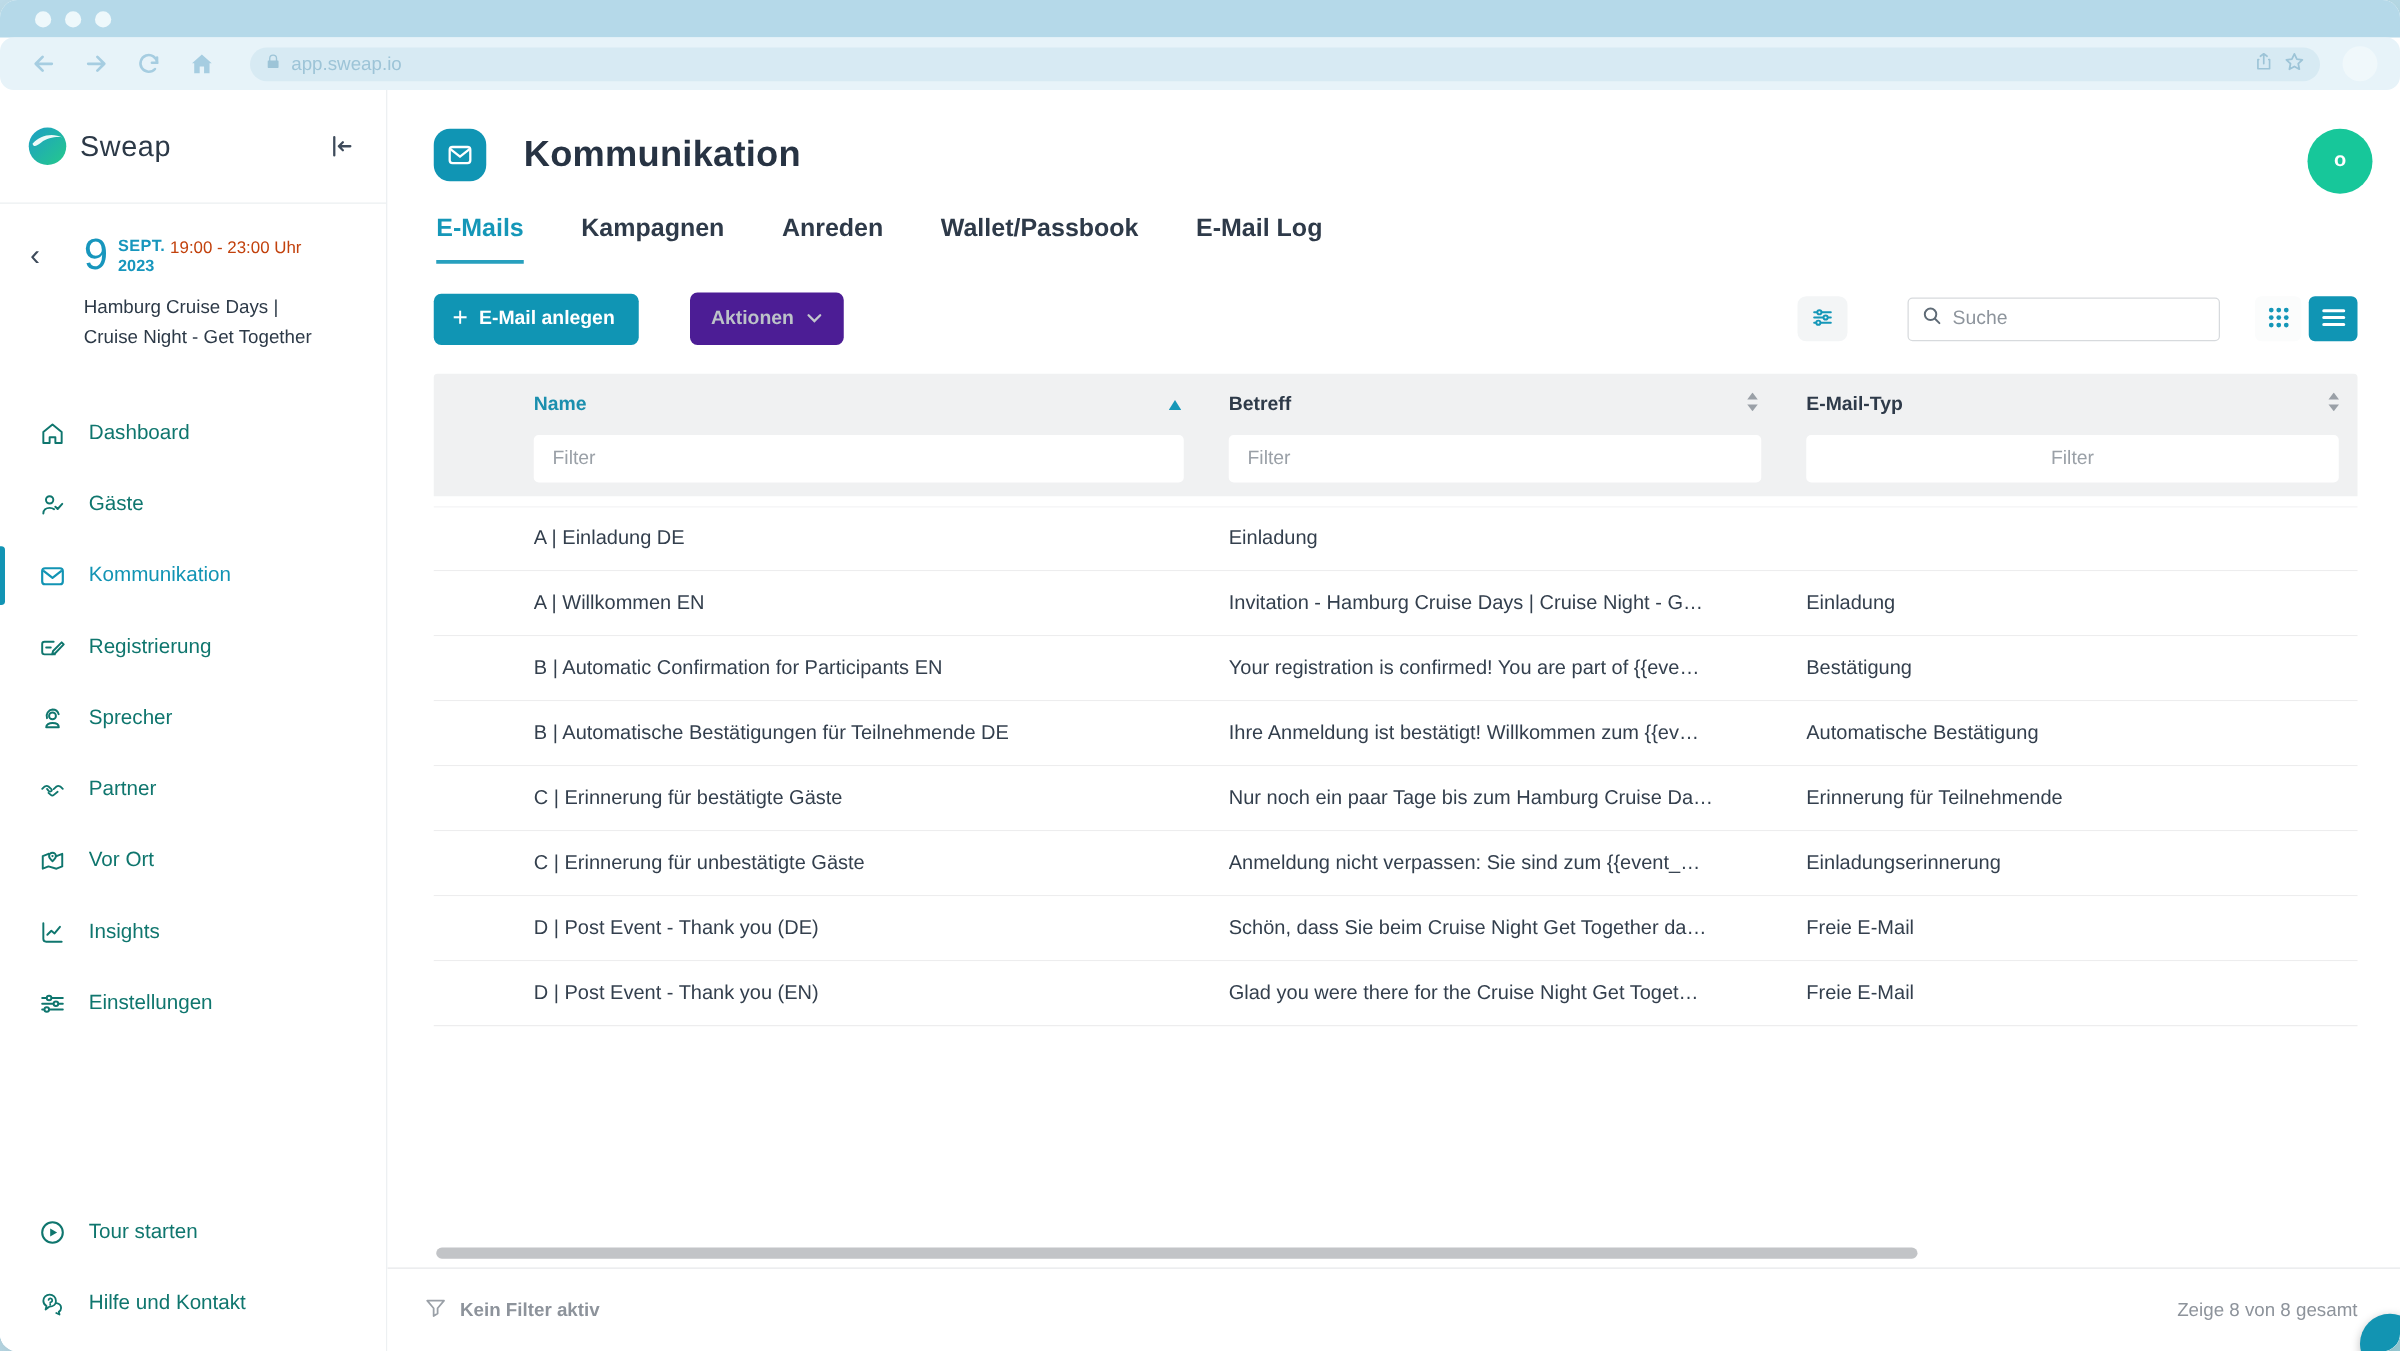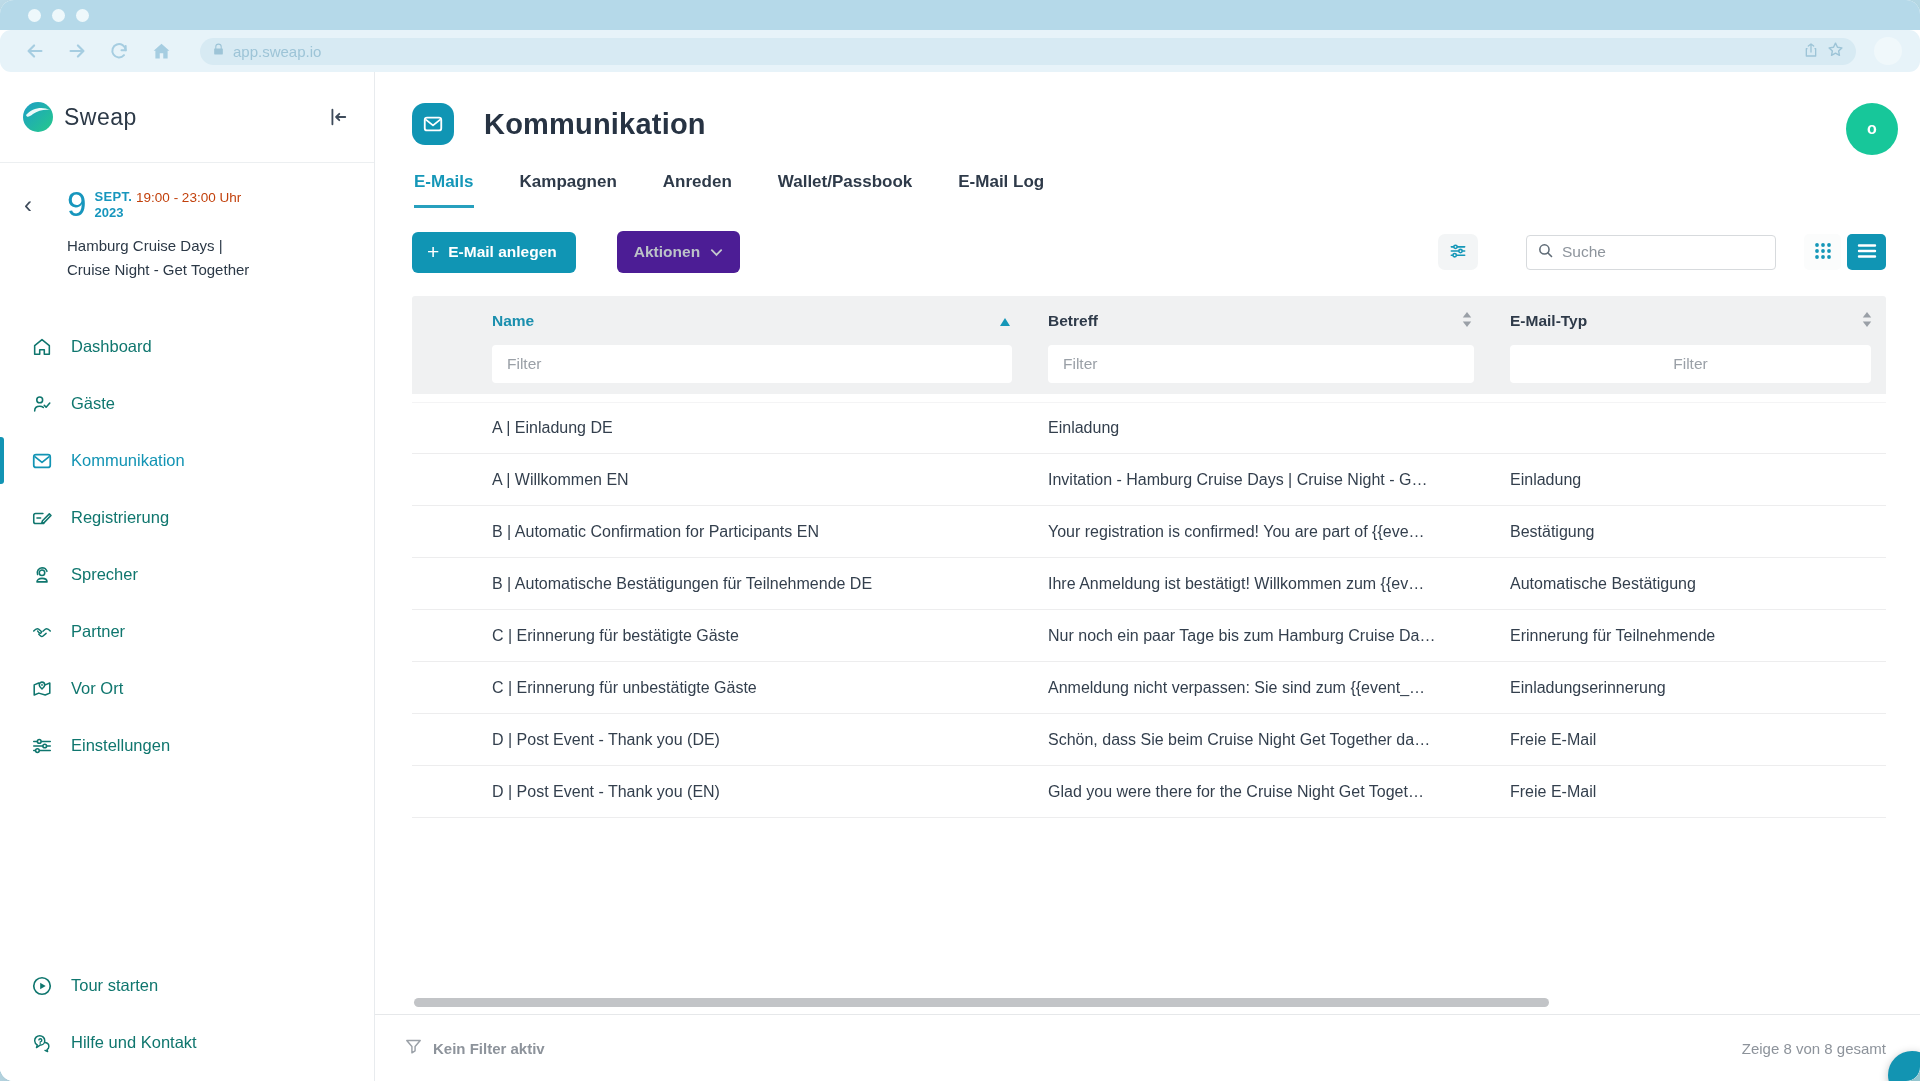--- a/index.html
+++ b/index.html
@@ -21,21 +21,21 @@
   .bicon { width:34px; height:28px; display:flex; align-items:center; justify-content:center; color:#a6cde1; }
   .bicon svg { display:block; }
   .urlbar {
     flex:1; height:27px; margin:0 10px 0 14px; background:#d7eaf3; border-radius:14px;
     display:flex; align-items:center; padding:0 12px; gap:8px; color:#9dc4d7; font-size:15px;
   }
   .urlbar .spacer { flex:1; }
   .browser-avatar { width:28px; height:28px; border-radius:50%; background:#f0f8fb; }
   
   .app { display:flex; height:1009px; background:#fff; }
-  .sidebar { width:375px; border-right:1px solid #e8ebee; display:flex; flex-direction:column; background:#fff; flex-shrink:0; }
+  .sidebar { width:310px; border-right:1px solid #e8ebee; display:flex; flex-direction:column; background:#fff; flex-shrink:0; }
   .brand { height:90px; display:flex; align-items:center; padding:0 26px 0 22px; }
   .logo-mark { width:32px; height:32px; flex-shrink:0; }
   .brand-name { font-size:23px; color:#2c3947; margin-left:10px; letter-spacing:.5px; flex:1; }
   .collapse-btn { color:#3e4b5b; display:flex; }
   .sidebar-divider { height:1px; background:#eceff1; margin:0; }
   .event-block { position:relative; padding:24px 20px 10px 33px; }
   .event-back { position:absolute; left:24px; top:30px; color:#3e4b5b; font-size:24px; line-height:1; }
   .event-head { display:flex; align-items:flex-start; margin-left:34px; }
   .event-day { font-size:35px; color:#1796bd; font-weight:500; line-height:.95; }
   .event-md { margin-left:8px; margin-top:2px; }
@@ -56,21 +56,21 @@
   .main { flex:1; position:relative; display:flex; flex-direction:column; padding:0 34px 0 37px; background:#fff; }
   .page-header { display:flex; align-items:center; margin-top:31px; }
   .page-icon { width:42px; height:42px; border-radius:13px; background:#1095b4; display:flex; align-items:center; justify-content:center; }
   .page-title { font-size:29px; color:#273343; font-weight:600; margin-left:30px; letter-spacing:.2px; }
   .user-avatar {
     position:absolute; top:31px; right:22px; width:52px; height:52px; border-radius:50%;
     background:#17c79a; color:#fff; display:flex; align-items:center; justify-content:center;
     font-size:16px; font-weight:600;
   }
   .tabs { display:flex; gap:46px; margin-top:27px; padding-left:2px; }
-  .tab { font-size:17px; font-weight:600; color:#2e3a49; padding-bottom:13px; cursor:pointer; }
+  .tab { font-size:20px; font-weight:600; color:#2e3a49; padding-bottom:13px; cursor:pointer; }
   .tab.active { color:#1597b8; border-bottom:3px solid #27a0be; }
   .toolbar { display:flex; align-items:center; margin-top:23px; }
   .btn-create {
     display:flex; align-items:center; gap:9px; background:#1095b4; color:#fff; border:none;
     font-family:inherit; font-size:15.5px; font-weight:700; padding:11px 19px 12px 15px; border-radius:6px; cursor:pointer;
   }
   .btn-create .plus { font-size:21px; font-weight:400; line-height:14px; }
   .btn-actions {
     display:flex; align-items:center; gap:10px; background:#4c1d95; color:#bcc2c8; border:none;
     font-family:inherit; font-size:15.5px; font-weight:700; padding:12px 17px; border-radius:6px; margin-left:41px;
@@ -280,20 +280,29 @@
               <svg width="22" height="22" viewBox="0 0 24 24" fill="none" stroke="currentColor" stroke-width="1.7" stroke-linecap="round" stroke-linejoin="round">
                   <path d="m3.5 7.5 5-2 7 2 5-2v11l-5 2-7-2-5 2z"></path>
                   <path d="M12 4.5a3 3 0 0 1 3 3c0 2-3 4.5-3 4.5S9 9.5 9 7.5a3 3 0 0 1 3-3z" fill="#fff"></path>
                   <circle cx="12" cy="7.5" r="1" fill="currentColor" stroke="none"></circle>
                 </svg>
             </span>
             <span class="nav-label">Vor Ort</span>
           </div>
           <div class="nav-item">
             <span class="nav-icon">
+              <svg width="22" height="22" viewBox="0 0 24 24" fill="none" stroke="currentColor" stroke-width="1.7" stroke-linecap="round" stroke-linejoin="round">
+                  <path d="M4 4v13.5A2.5 2.5 0 0 0 6.5 20H20"></path>
+                  <path d="m7.5 14 3.5-3.5 2.8 2.3L18.5 7"></path>
+                </svg>
+            </span>
+            <span class="nav-label">Insights</span>
+          </div>
+          <div class="nav-item">
+            <span class="nav-icon">
               <svg width="22" height="22" viewBox="0 0 24 24" fill="none" stroke="currentColor" stroke-width="1.7" stroke-linecap="round">
                   <path d="M3 7h18M3 12h18M3 17h18"></path>
                   <circle cx="9" cy="7" r="2" fill="#fff"></circle>
                   <circle cx="15" cy="12" r="2" fill="#fff"></circle>
                   <circle cx="7" cy="17" r="2" fill="#fff"></circle>
                 </svg>
             </span>
             <span class="nav-label">Einstellungen</span>
           </div>
         </nav>

